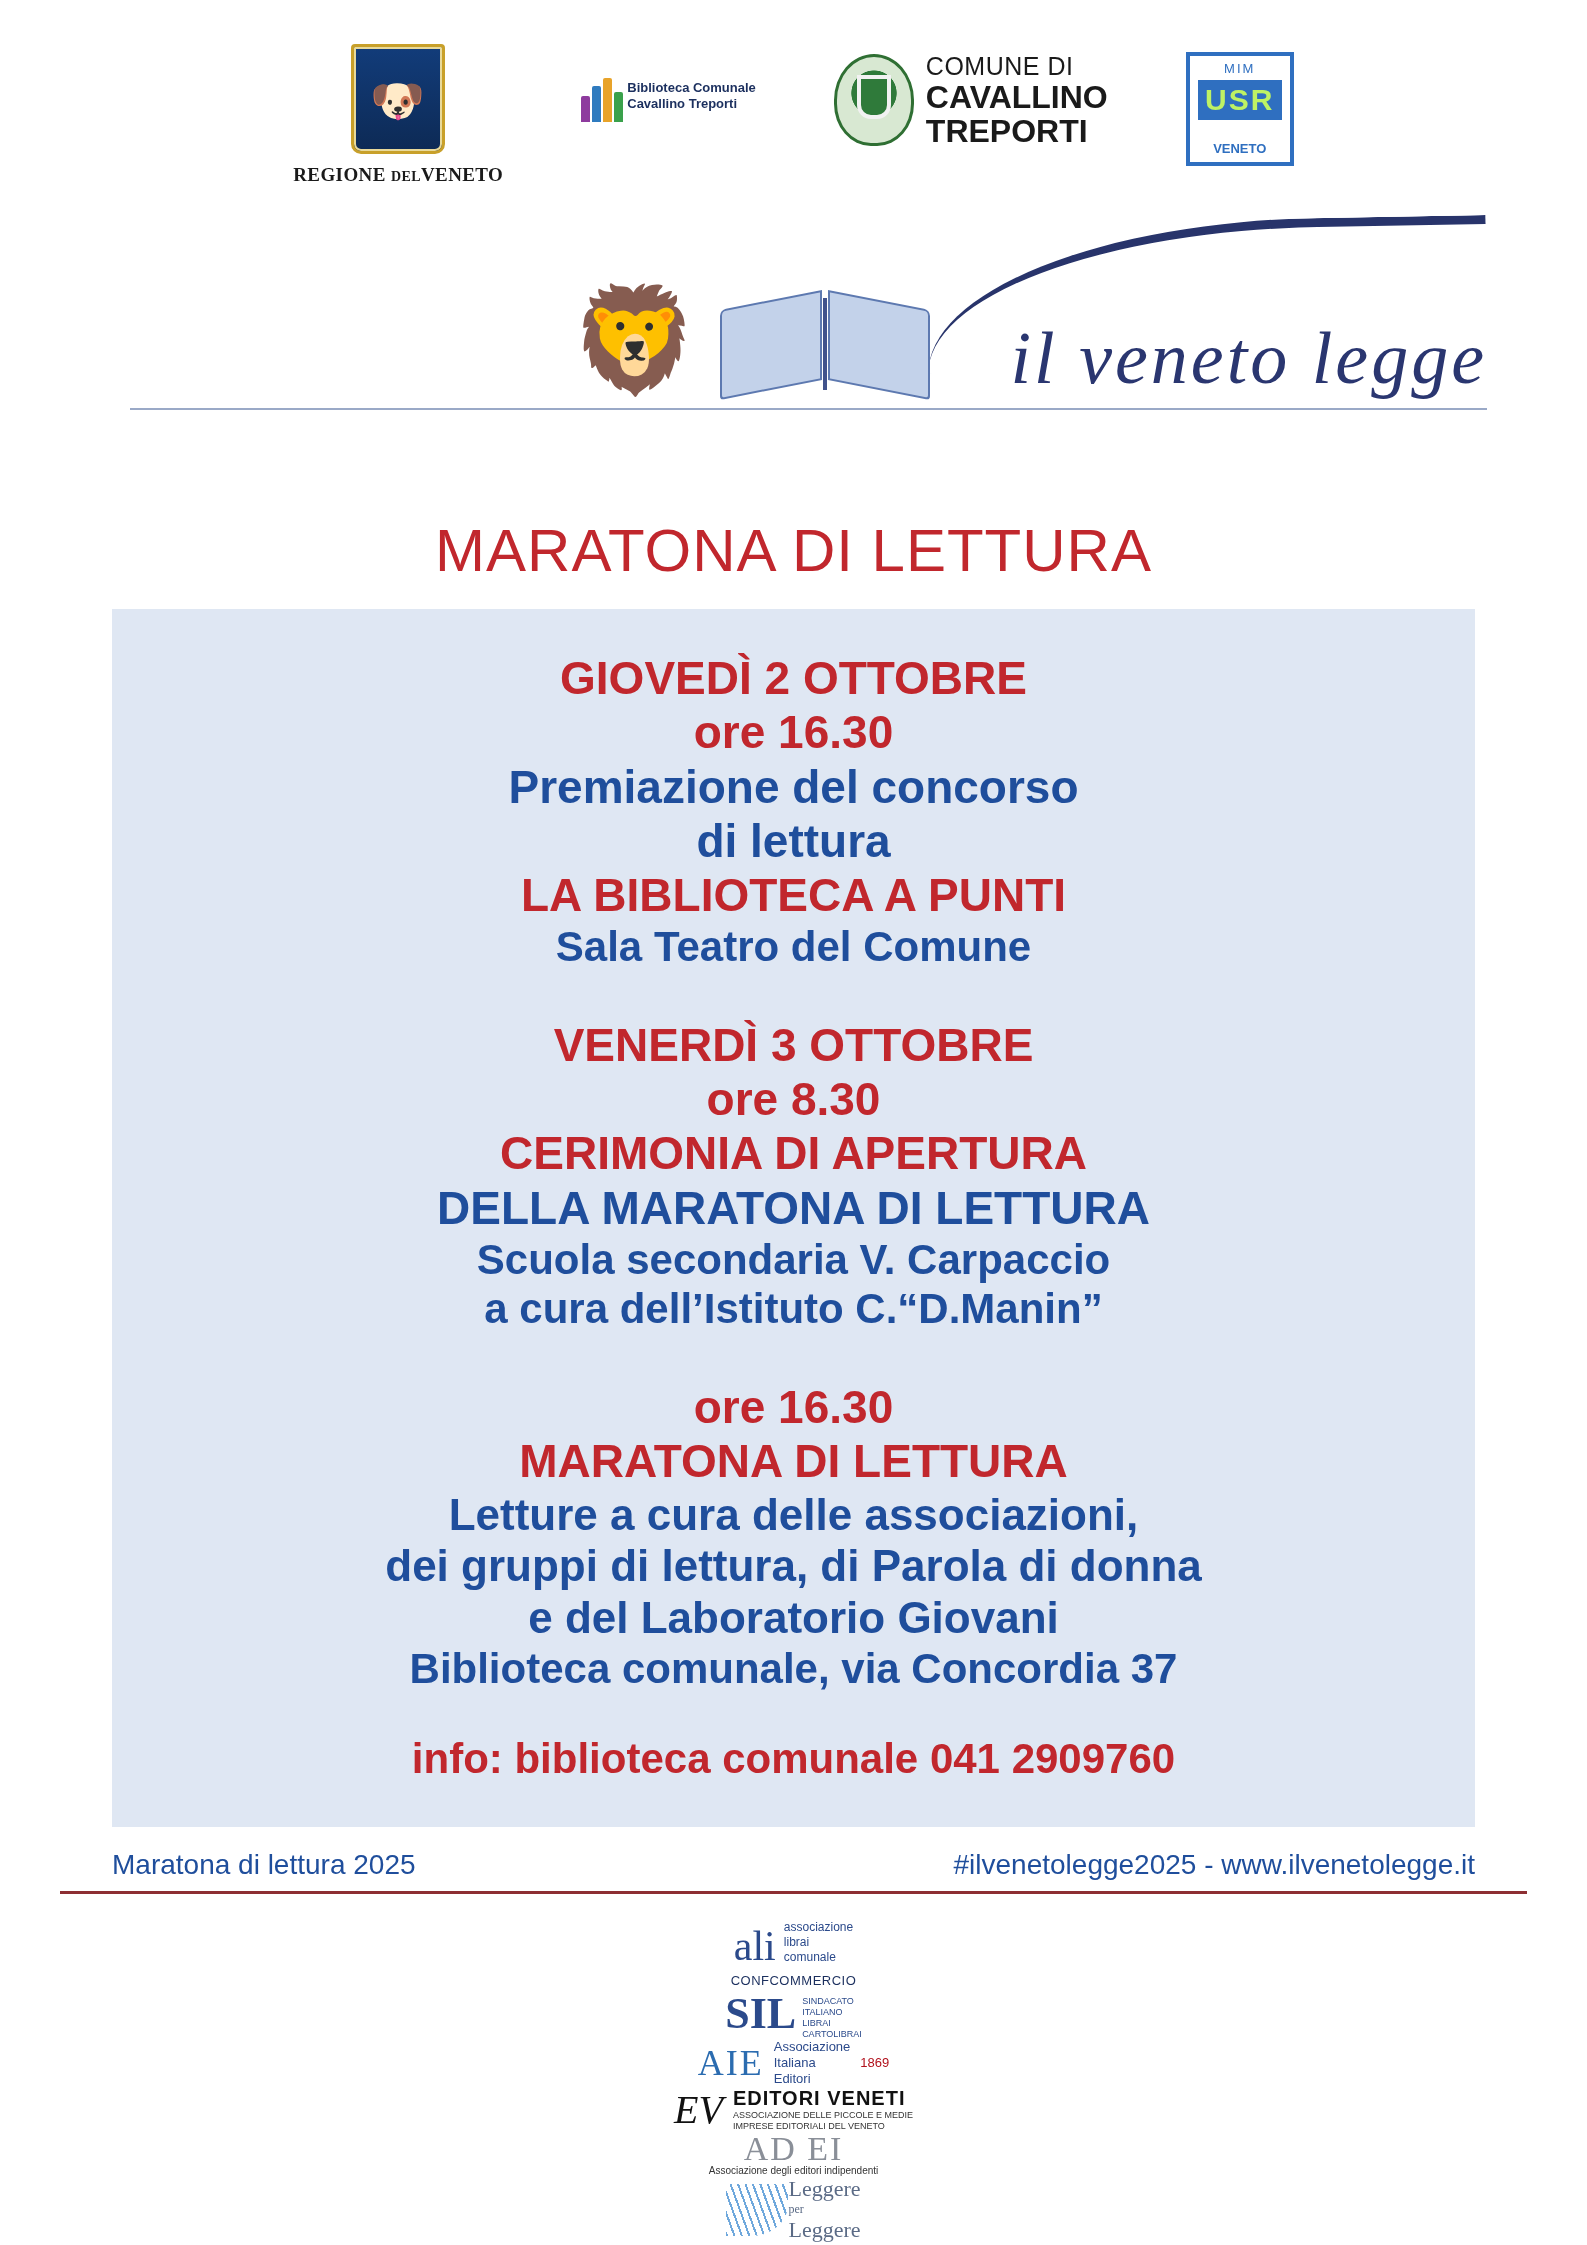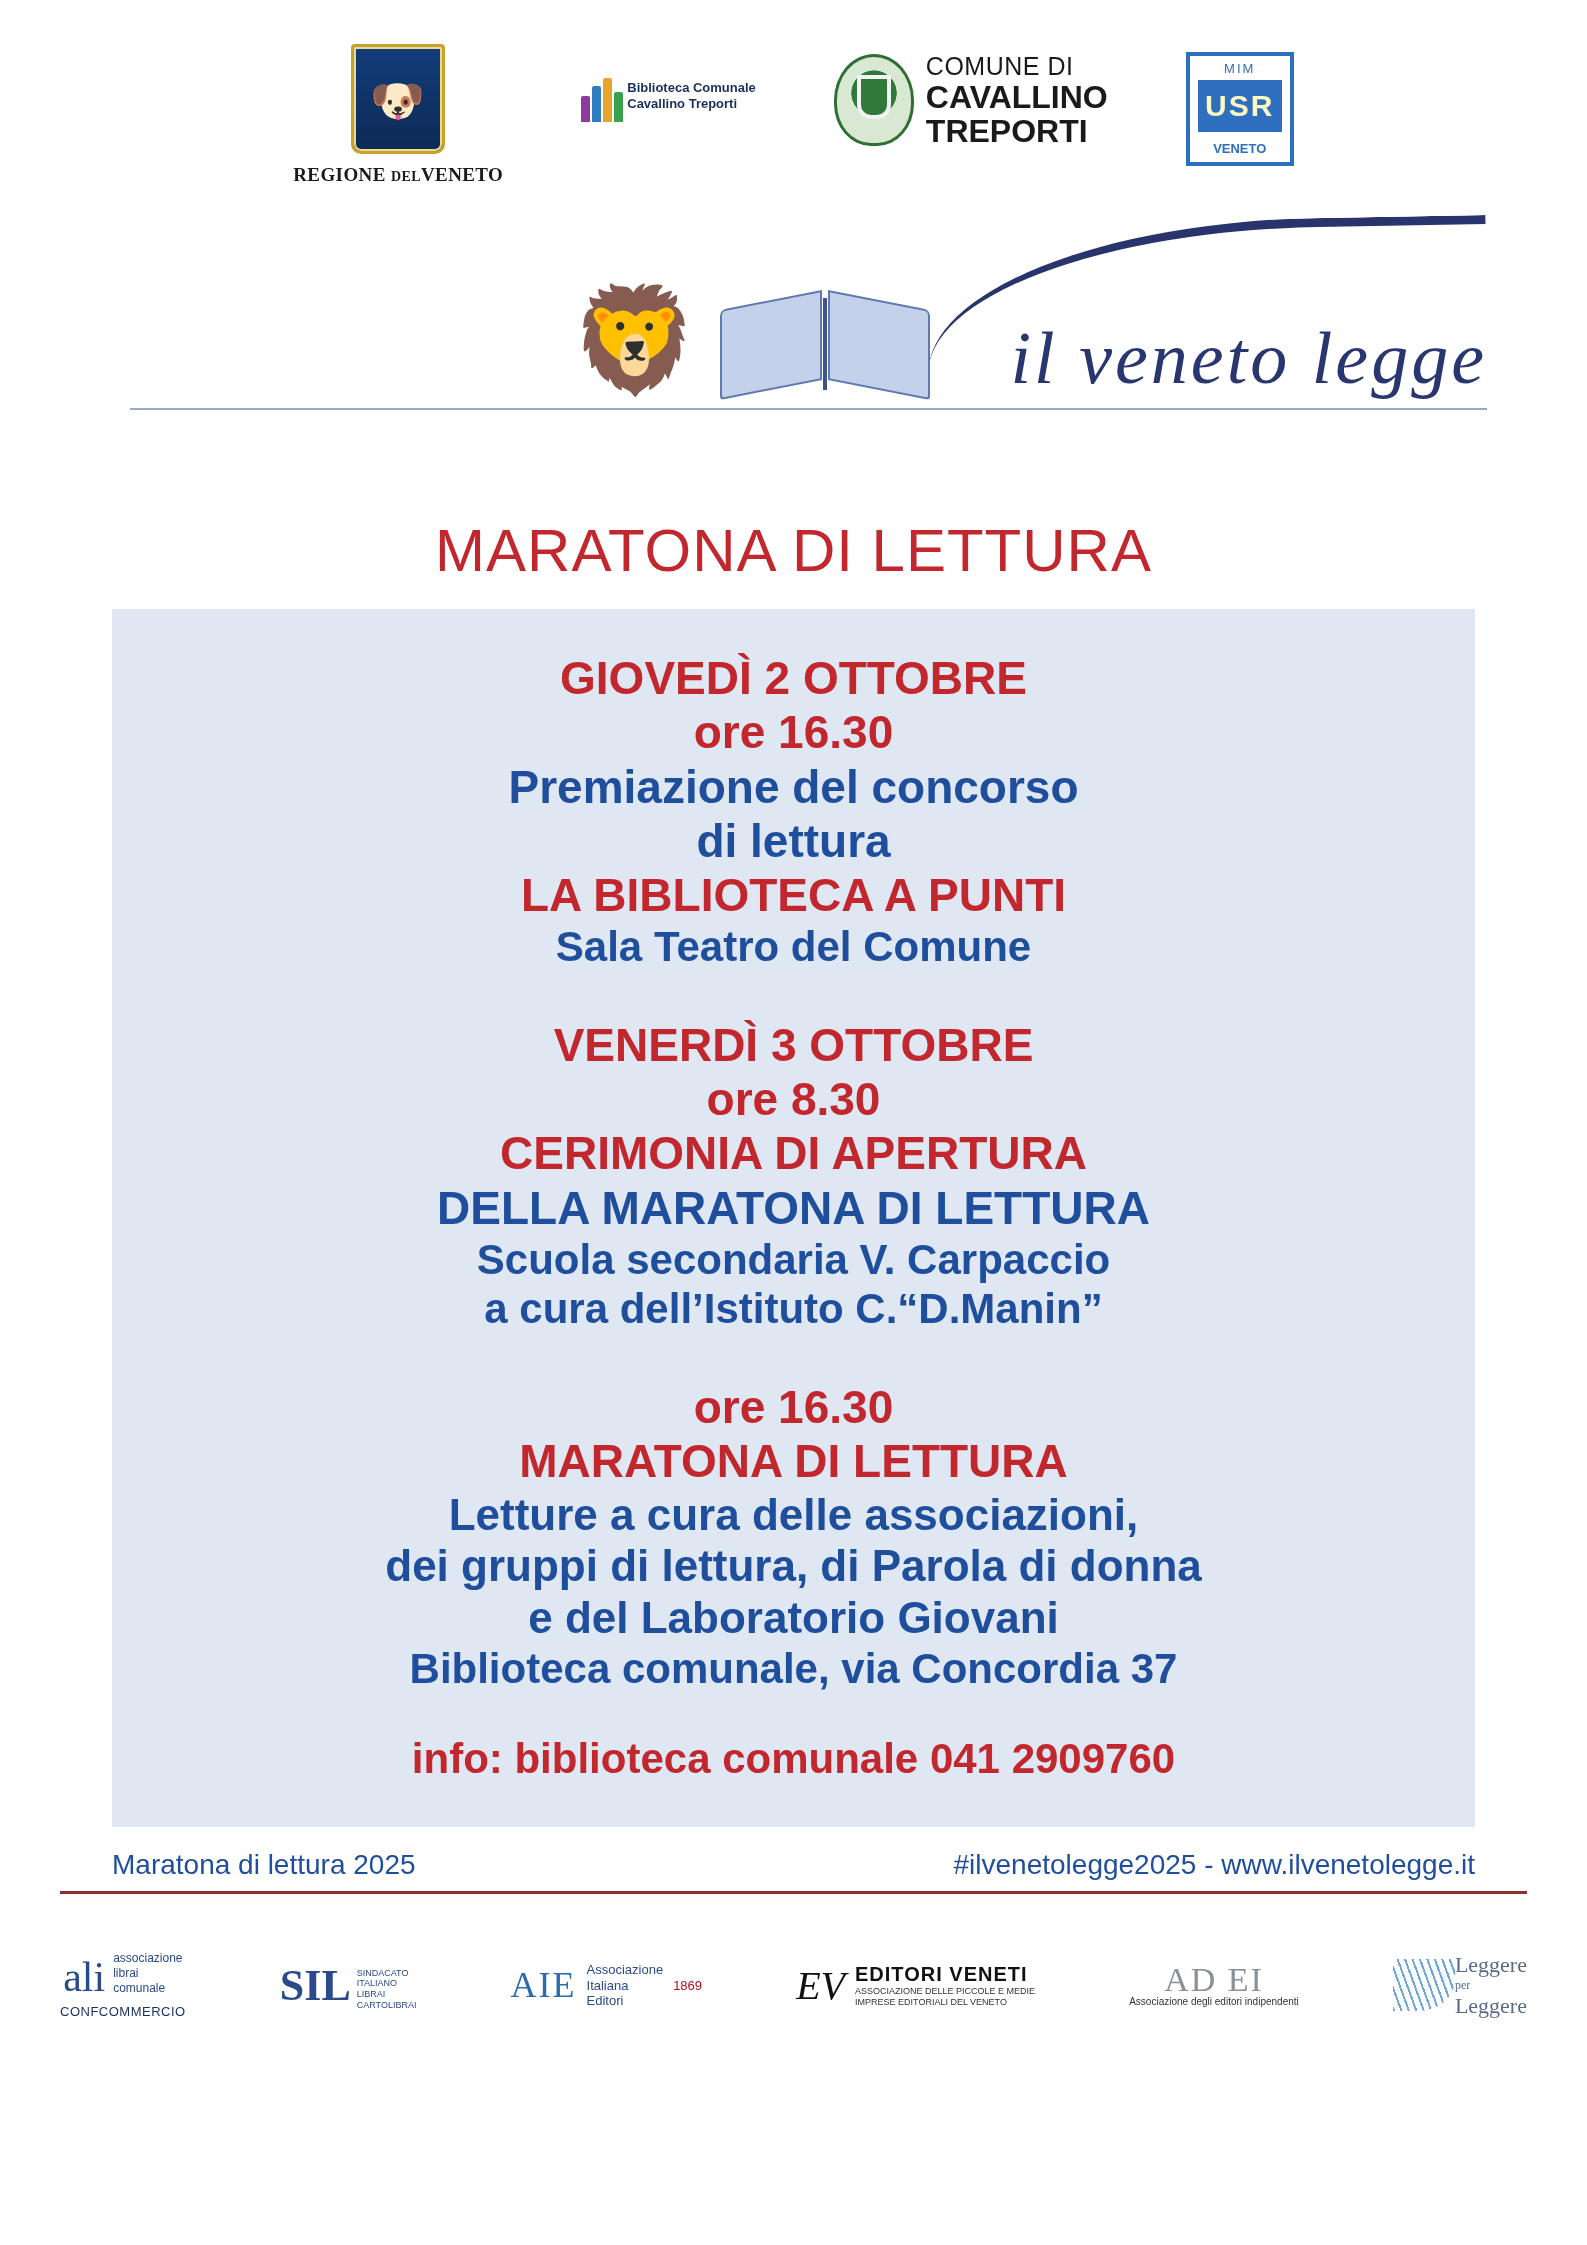--- a/index.html
+++ b/index.html
@@ -90,22 +90,22 @@
     width:26px;height:36px;border:4px solid #f2f2f2;border-radius:0 0 14px 14px;
   }
   .comune-text { font-family:"Liberation Sans", sans-serif; color:#1a1a1a; }
   .comune-text .l1 { font-size: 25px; letter-spacing: .5px; }
   .comune-text .l2 { font-size: 32px; font-weight: 700; line-height: 1.05;}
 
   
   .usr-logo { width: 100px; height: 106px; border: 4px solid #2f6fc0; margin-top: 8px; position: relative; background:#fff;}
   .usr-top { position:absolute; top:5px; left:0; right:0; text-align:center; font-size:13px; color:#2f6fc0; letter-spacing:2px;}
   .usr-mid {
-    position:absolute; top:24px; left:8px; right:8px; height:52px;
-    background:#2f6fc0; color:#fef9c3; font-weight:700; font-size:30px;
+    position:absolute; top:24px; left:8px; right:8px; height:40px;
+    background:#2f6fc0; color:#bef264; font-weight:700; font-size:30px;
     display:flex; align-items:center; justify-content:center; letter-spacing:2px;
   }
   .usr-bot { position:absolute; bottom:6px; left:0; right:0; text-align:center; font-size:13px; color:#2f6fc0; font-weight:700;}
 
   
   .aib-logo { width: 110px; }
   .aib-box {
     border: 3px solid #111; height: 104px; position: relative; background:#fff;
     display:flex; align-items:flex-start; justify-content:center;
   }
@@ -198,20 +198,21 @@
     color:#1f4e9c;
   }
   .footer-left { font-weight: 400; }
   .footer-right { font-weight: 400; }
   .footer-rule { margin: 10px 60px 0 60px; height: 3px; background: #8d2f33; }
 
   .sponsor-bar {
     display:flex; align-items:center; justify-content:space-between;
     margin: 26px 60px 0 60px;
     height: 130px;
+    flex-direction: column;
   }
   .sp { display:flex; flex-direction:column; align-items:center; }
 
   .ali { display:flex; align-items:flex-end; gap:8px; }
   .ali .big { font-family:"Liberation Serif", serif; font-size:42px; color:#2b4a8b; line-height:.9;}
   .ali .small { font-size:12px; color:#2b4a8b; line-height:1.25; text-align:left;}
   .confcom { margin-top:8px; font-size:13px; color:#1b2f5e; letter-spacing:.5px;}
 
   .sil .mark { font-family:"Liberation Serif", serif; font-size:44px; font-weight:700; color:#2b4a8b;}
   .sil .small { font-size:9px; color:#2b4a8b; line-height:1.2; text-align:left;}

